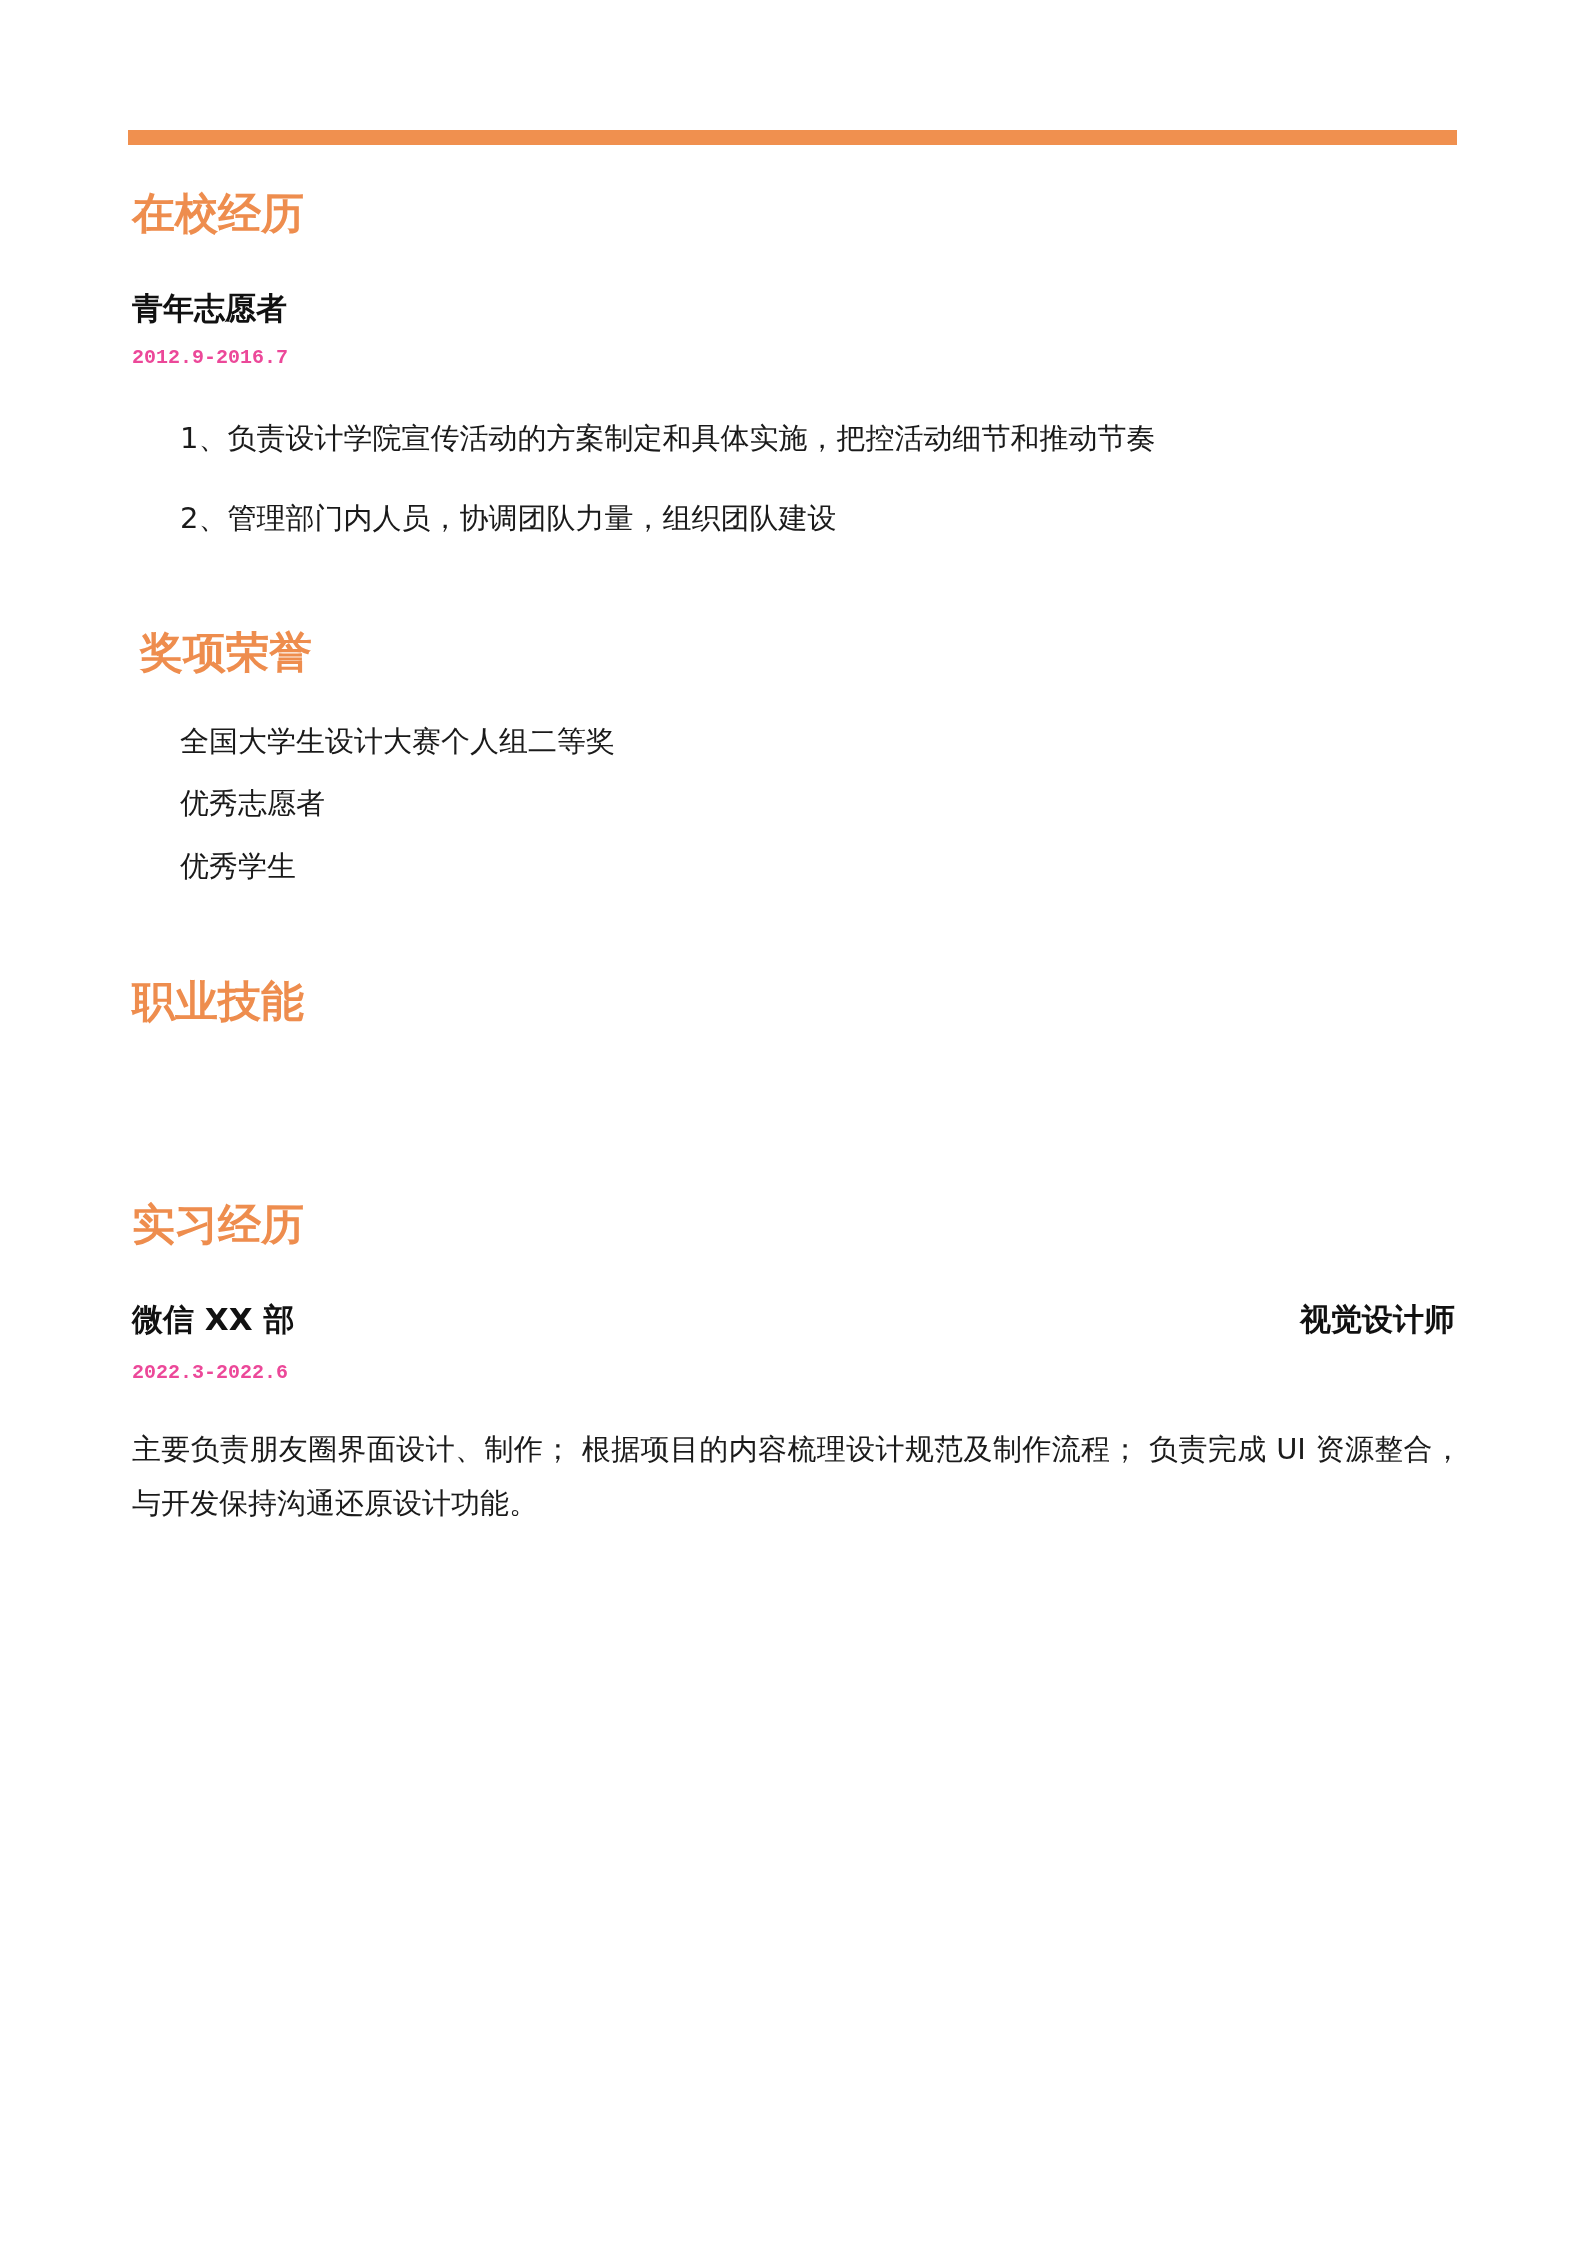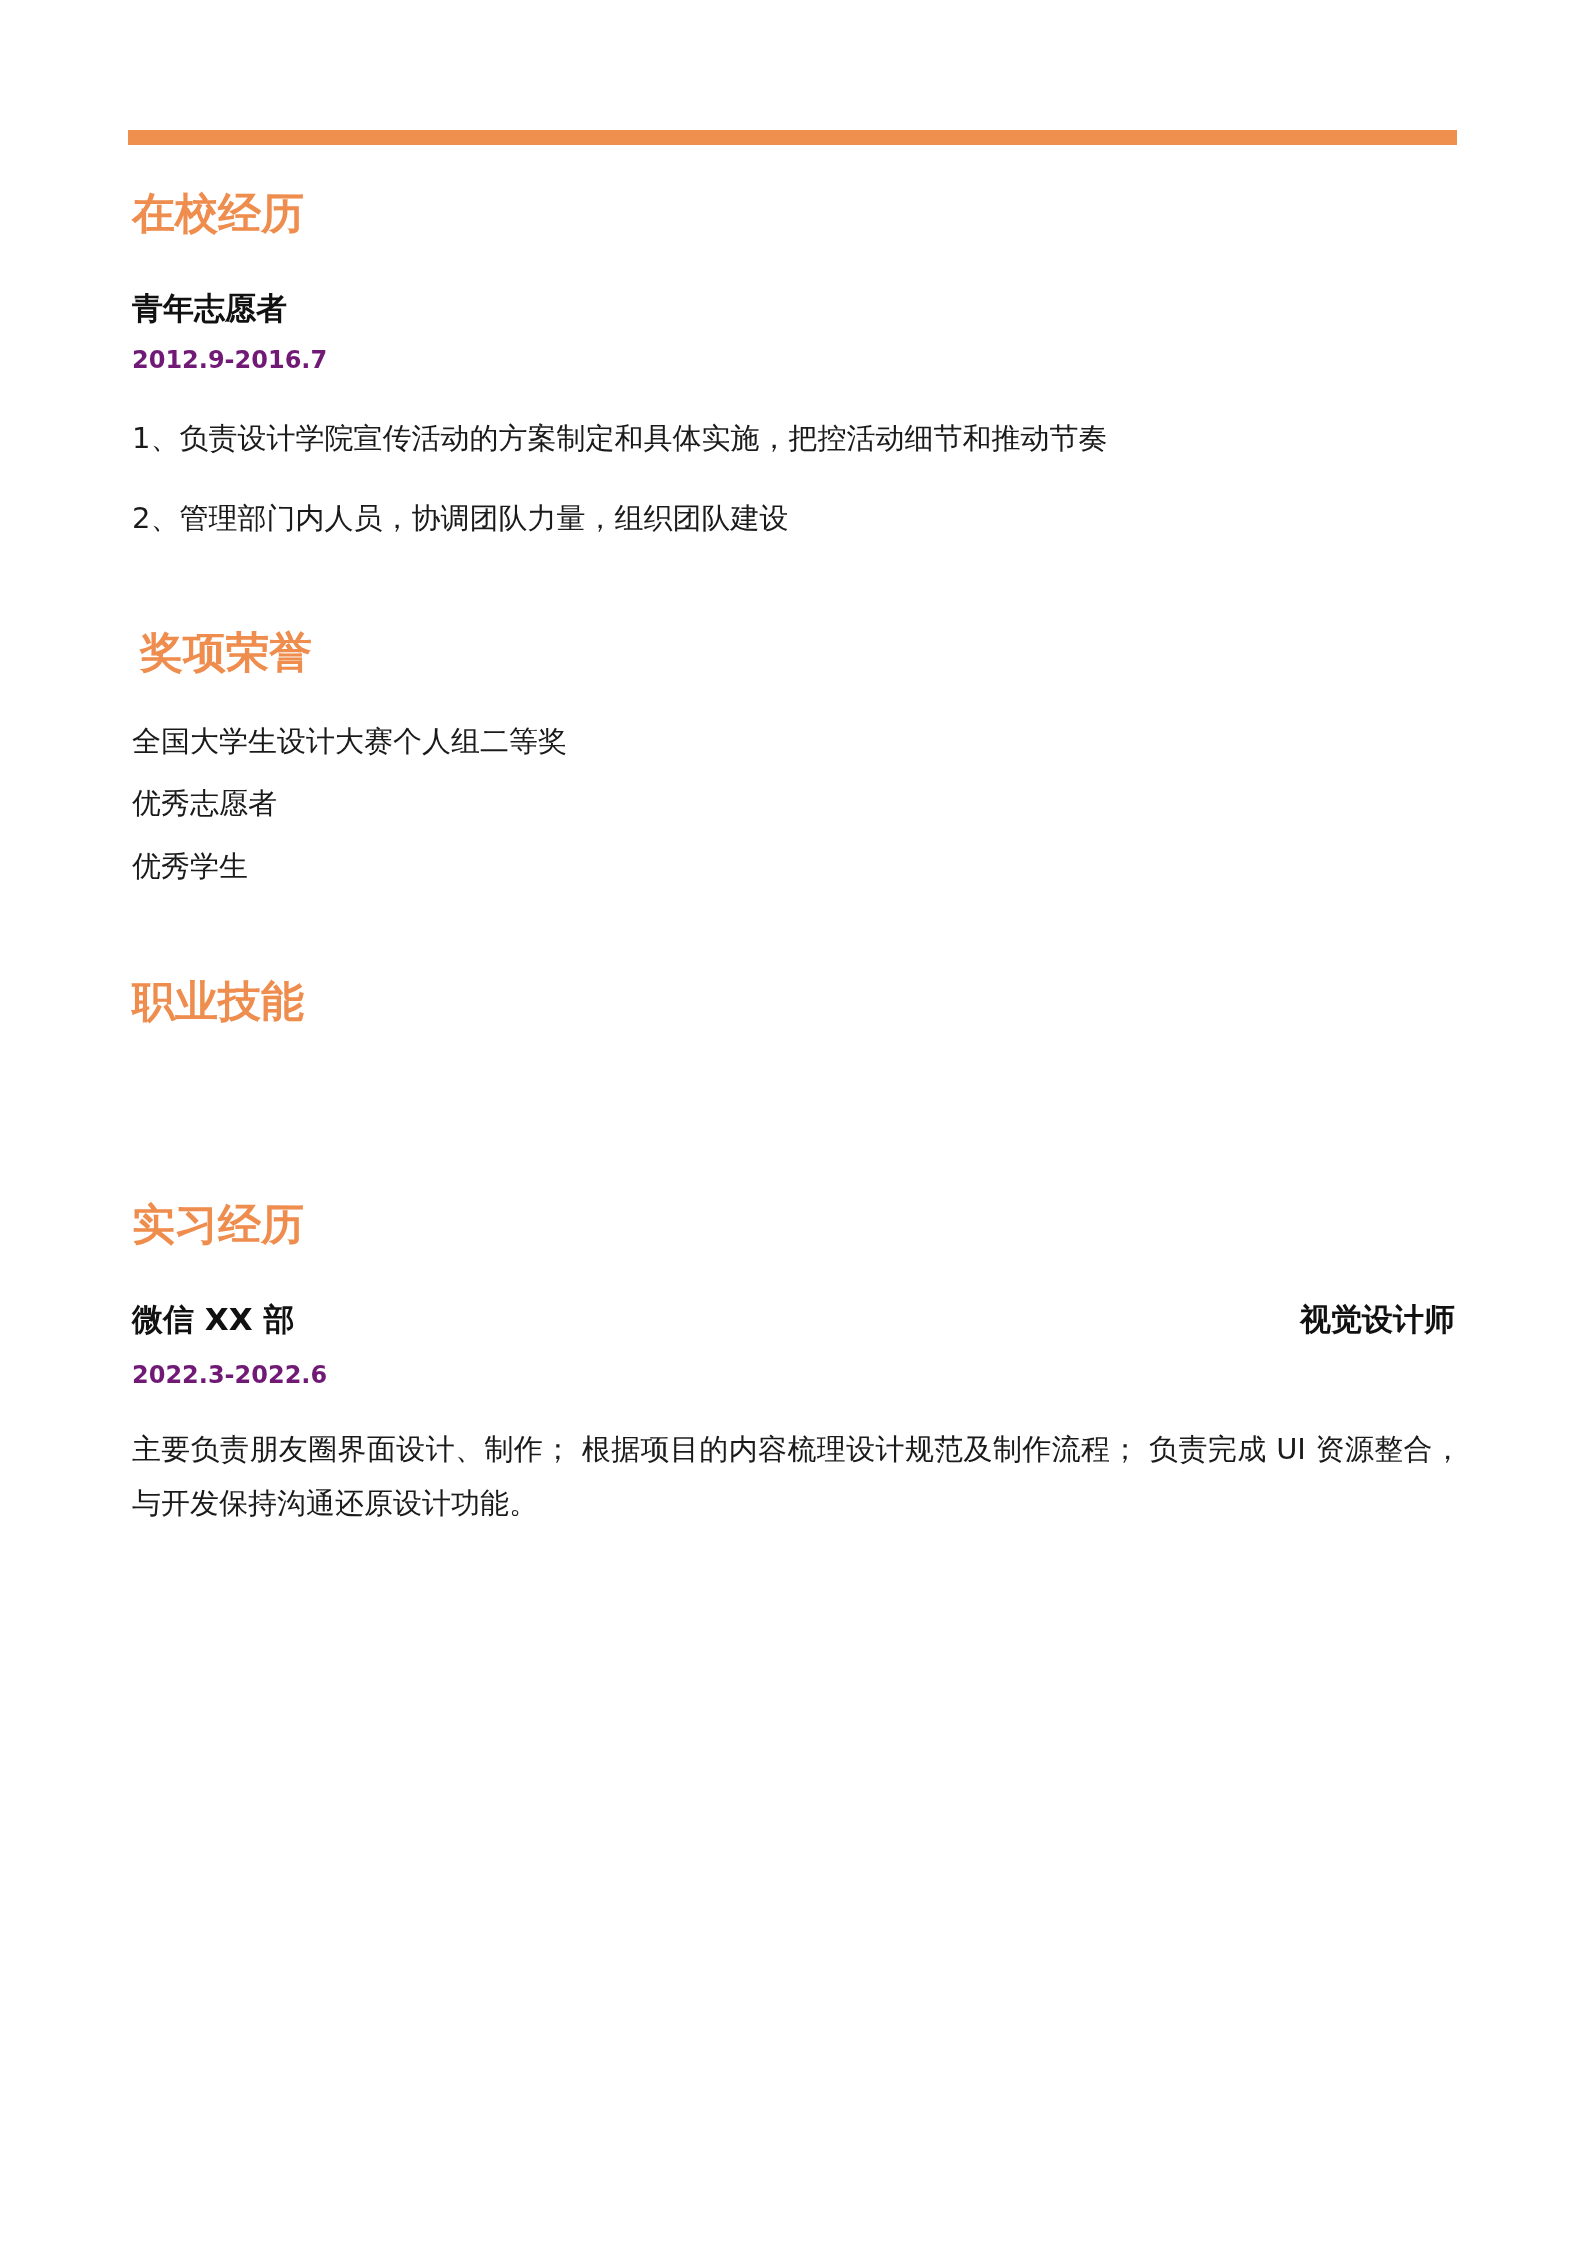--- a/index.html
+++ b/index.html
@@ -41,28 +41,30 @@
       font-weight: bold;
       color: #EE8D4E;
       letter-spacing: 0px;
     }
     .entry-title {
       font-size: 31px;
       font-weight: bold;
       color: #111111;
     }
     .entry-date {
-      font-size: 24px;
+      font-size: 20px;
       font-weight: bold;
-      color: #701a75;
+      color: #ec4899;
+      font-family: Liberation Mono, monospace;
     }
     .body-text {
       font-size: 29px;
       font-weight: normal;
       color: #1a1a1a;
+      margin-left: 48px;
     }
     .entry-role {
       position: absolute;
       right: 132px;
       left: auto;
       font-size: 31px;
       font-weight: bold;
       color: #111111;
       white-space: nowrap;
       line-height: 1;

